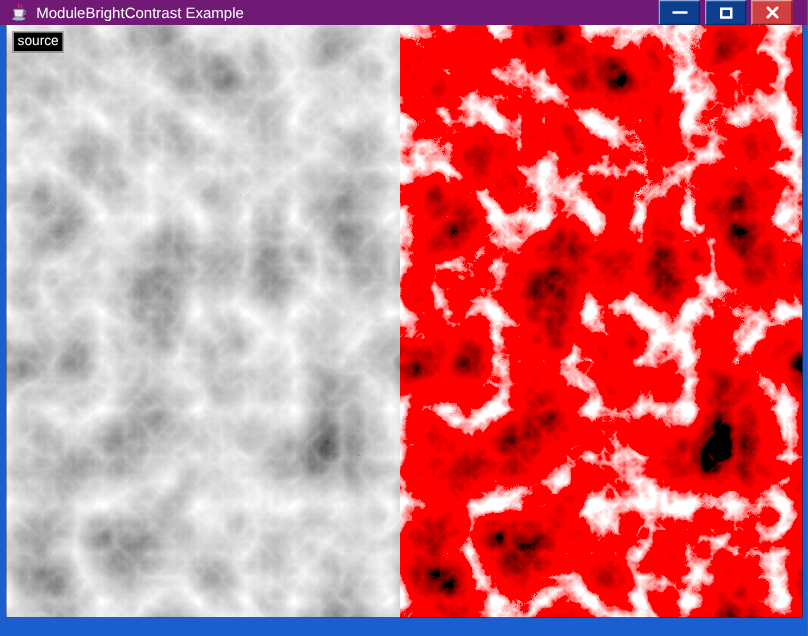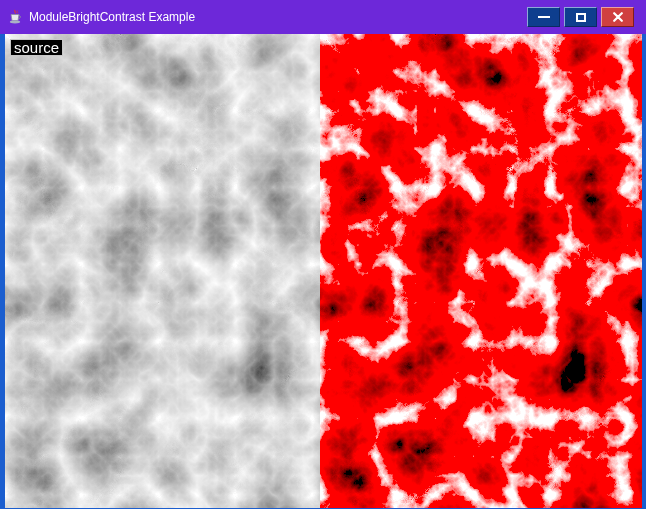--- a/index.html
+++ b/index.html
@@ -9,25 +9,25 @@
   .window {
     position: relative;
     width: 646px;
     height: 509px;
     background: #1b5ecf;           
     overflow: hidden;
   }
 
   
   .titlebar {
-    height: 34px;
+    height: 20px;
     display: flex;
     align-items: center;
     padding: 0 12px 0 7px;
-    background: #6d28d9;
+    background: #701a75;
   }
   .app-icon { width: 16px; height: 16px; flex: 0 0 auto; }
   .title-text {
     color: #ffffff;
     font-size: 12px;
     margin-left: 6px;
     flex: 1 1 auto;
     white-space: nowrap;
     overflow: hidden;
     user-select: none;
@@ -61,21 +61,21 @@
     background: #000;
   }
   .panel { position: relative; overflow: hidden; height: 474px; }
   .panel-source { width: 315px; }
   .panel-module { width: 322px; }
   .panel svg.tex { display: block; }
 
   .img-label {
     position: absolute;
     top: 5px; left: 5px;
-    font-size: 15px;
+    font-size: 11px;
     line-height: 13px;
     padding: 1px 3px;
     white-space: nowrap;
     user-select: none;
   }
   .img-label.dark {
     color: #ffffff;
     background: #000000;
     border: 1px solid #c8c8c8;
   }

